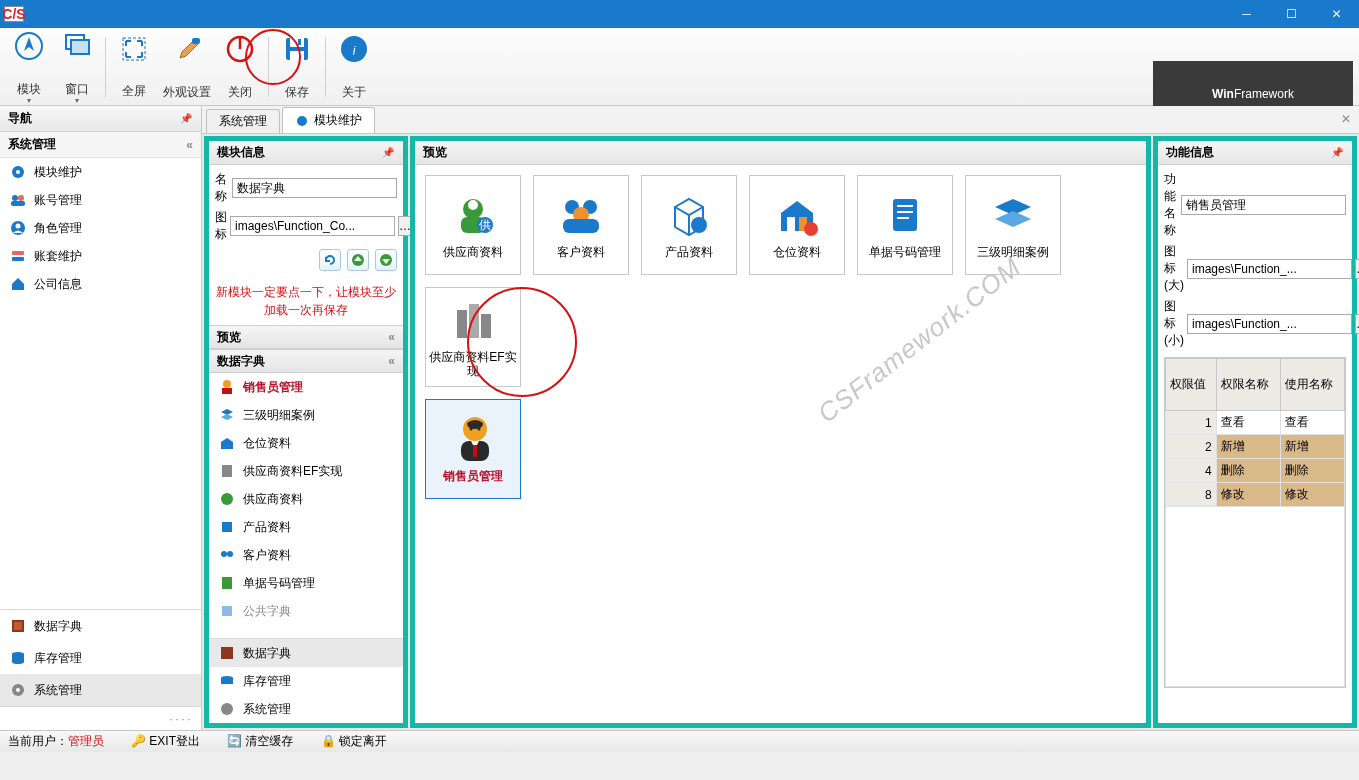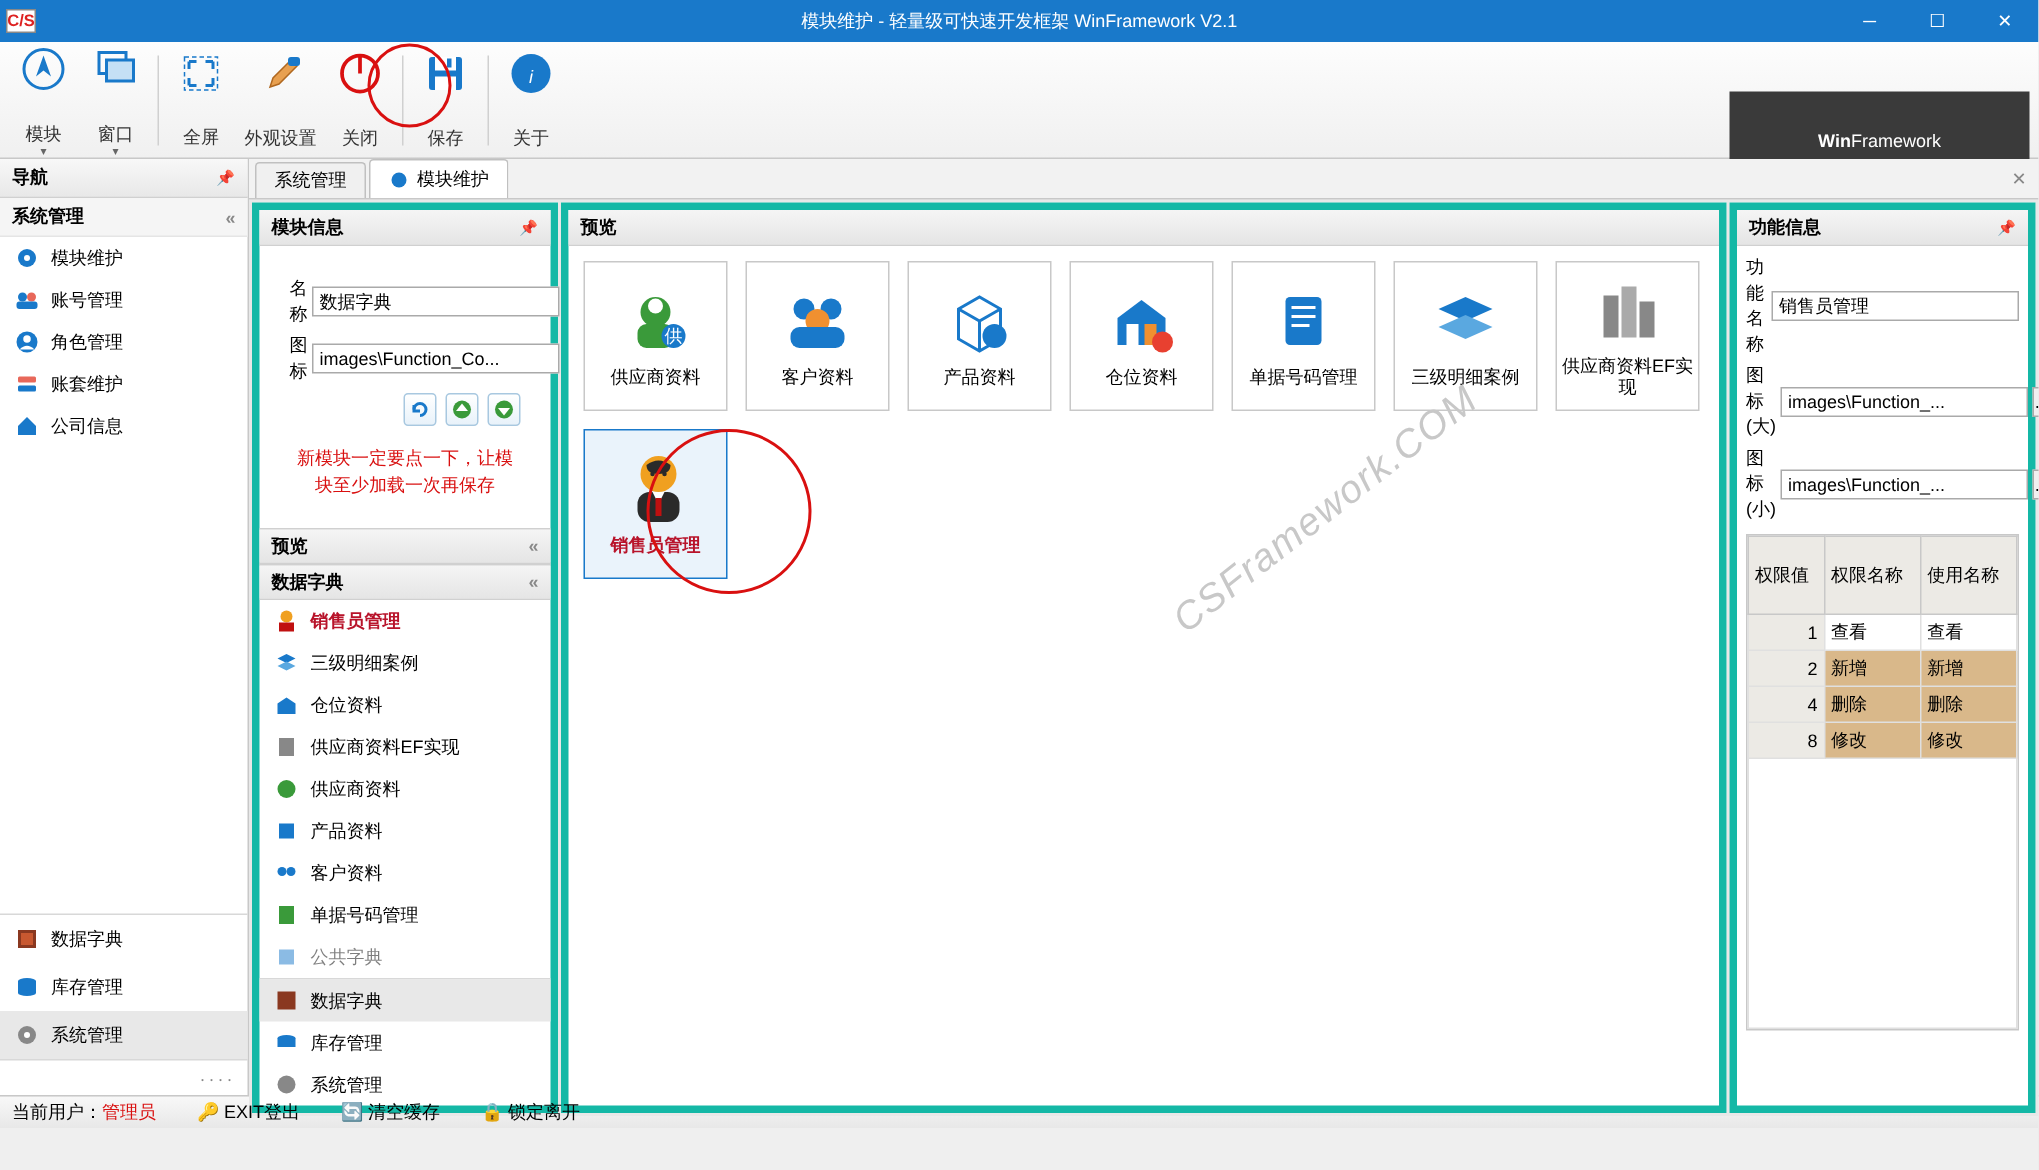--- a/index.html
+++ b/index.html
@@ -1,32 +1,32 @@
 <!DOCTYPE html>
 <html><head>
 <meta charset="utf-8">
 <style>
 *{box-sizing:border-box;margin:0;padding:0;font-family:"Microsoft YaHei",Arial,sans-serif;font-size:12px;user-select:none}
 body{background:#efefef;width:1359px;height:780px;overflow:hidden;position:relative}
 .titlebar{height:28px;background:#1979ca;color:#fff;display:flex;align-items:center;position:relative}
-.titlebar .appicon{width:20px;height:16px;background:#fff;margin-left:4px;display:flex;align-items:center;justify-content:center;font-size:11px;color:#d22;font-weight:bold;border:1px solid #888}
+.titlebar .appicon{width:20px;height:16px;background:#fff;margin-left:4px;display:flex;align-items:center;justify-content:center;font-size:14px;color:#d22;font-weight:bold;border:1px solid #888}
 .titlebar .title{position:absolute;left:50%;transform:translateX(-50%);font-size:12px}
 .titlebar .winbtns{margin-left:auto;display:flex}
 .titlebar .winbtn{width:45px;height:28px;display:flex;align-items:center;justify-content:center;color:#fff}
 .ribbon{height:78px;background:linear-gradient(#fdfdfd,#f0f0f0);border-bottom:1px solid #c8c8c8;display:flex;align-items:center;padding:4px 6px;gap:2px;position:relative}
 .rbtn{display:flex;flex-direction:column;align-items:center;justify-content:center;width:46px;height:66px;border-radius:3px;padding-top:2px}
 .rbtn .ricon{width:32px;height:32px;display:flex;align-items:center;justify-content:center}
 .rbtn .rlbl{font-size:12px;margin-top:20px;color:#333}
 .rbtn .rdrop{font-size:8px;color:#666;line-height:6px}
 .rsep{width:1px;height:60px;background:#d0d0d0;margin:0 3px}
 .save-circle{position:absolute;left:245px;top:1px;width:56px;height:56px;border:2px solid #d91010;border-radius:50%;pointer-events:none}
 .logo{position:absolute;right:6px;top:33px;width:200px;height:65px;background:#3a3a3a;color:#fff;display:flex;align-items:center;justify-content:center;font-size:18px}
 .logo b{font-weight:bold}
 .main{display:flex;height:624px}
-.navcol{width:166px;background:#fff;border-right:1px solid #c8c8c8;display:flex;flex-direction:column}
+.navcol{width:202px;background:#fff;border-right:1px solid #c8c8c8;display:flex;flex-direction:column}
 .navhdr{height:26px;background:linear-gradient(#f8f8f8,#e8e8e8);border-bottom:1px solid #d0d0d0;display:flex;align-items:center;padding:0 8px;font-weight:bold}
 .navhdr .pin{margin-left:auto;color:#666;font-size:10px}
 .navsub{height:26px;background:#f5f5f5;border-bottom:1px solid #e5e5e5;display:flex;align-items:center;padding:0 8px;font-weight:bold}
 .navsub .arr{margin-left:auto;color:#888}
 .navlist{flex:0 0 auto}
 .navitem{height:28px;display:flex;align-items:center;padding:0 10px;gap:8px}
 .navitem .nicon{width:16px;height:16px}
 .navfill{flex:1}
 .navbtm{border-top:1px solid #d8d8d8}
 .navbtm .navitem{height:32px;font-size:13px}
@@ -35,21 +35,21 @@
 .center{flex:1;display:flex;flex-direction:column}
 .tabs{height:28px;background:#f2f2f2;border-bottom:1px solid #c8c8c8;display:flex;align-items:flex-end;padding-left:4px;position:relative}
 .tab{height:24px;padding:0 12px;display:flex;align-items:center;gap:5px;border:1px solid #c0c0c0;border-bottom:none;background:#f0f0f0;margin-right:2px;font-size:12px;border-radius:3px 3px 0 0}
 .tab.active{background:#fff;height:26px}
 .tabx{position:absolute;right:8px;top:6px;color:#888}
 .workrow{flex:1;display:flex;gap:2px;padding:2px;background:#e8e8e8}
 .panel{background:#fff;border:5px solid #14b8a6;display:flex;flex-direction:column}
 .phdr{height:24px;background:linear-gradient(#f5f5f5,#e5e5e5);border-bottom:1px solid #d0d0d0;display:flex;align-items:center;padding:0 8px;font-weight:bold}
 .phdr .pin{margin-left:auto;color:#777;font-size:10px}
 .modinfo{width:204px}
-.modinfo .body{padding:20px;font-size:12px}
+.modinfo .body{padding:6px;font-size:12px}
 .frow{display:flex;align-items:center;margin-bottom:4px;gap:3px}
 .frow label{width:28px}
 .frow input{flex:1;height:20px;border:1px solid #aaa;padding:0 4px;font-size:12px}
 .frow .dots{width:18px;height:20px;border:1px solid #aaa;background:#f0f0f0;display:flex;align-items:center;justify-content:center}
 .iconbtns{display:flex;justify-content:flex-end;gap:6px;margin-top:6px}
 .ibtn{width:22px;height:22px;border:1px solid #a8c8e0;border-radius:3px;background:linear-gradient(#fff,#e8f2fa);display:flex;align-items:center;justify-content:center}
 .warn{color:#d91010;text-align:center;margin-top:12px;line-height:18px}
 .subhdr{height:24px;background:linear-gradient(#f5f5f5,#e5e5e5);border-top:1px solid #d0d0d0;border-bottom:1px solid #d0d0d0;display:flex;align-items:center;padding:0 8px;font-weight:bold}
 .subhdr .arr{margin-left:auto;color:#888}
 .treelist{flex:1;overflow:hidden}
@@ -78,21 +78,20 @@
 .status{height:22px;background:linear-gradient(#f8f8f8,#e8e8e8);border-top:1px solid #c8c8c8;display:flex;align-items:center;padding:0 8px;gap:28px;font-size:12px}
 .status .user{color:#d91010}
 .sicon{width:14px;height:14px;display:inline-flex;align-items:center;justify-content:center}
 svg{display:block}
 </style>
 </head>
 <body>
 
 <div class="titlebar">
   <div class="appicon">C/S</div>
-  <div class="title">模块维护 - 轻量级可快速开发框架 WinFramework V2.1</div>
   <div class="winbtns">
     <div class="winbtn">─</div>
     <div class="winbtn">☐</div>
     <div class="winbtn">✕</div>
   </div>
 </div>
 
 <div class="ribbon">
   <div class="rbtn">
     <div class="ricon">

